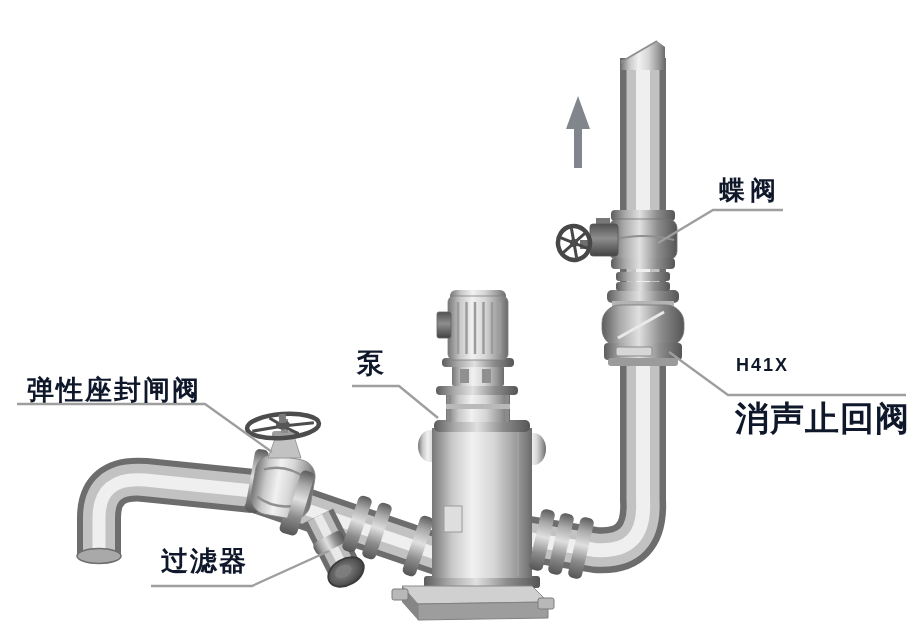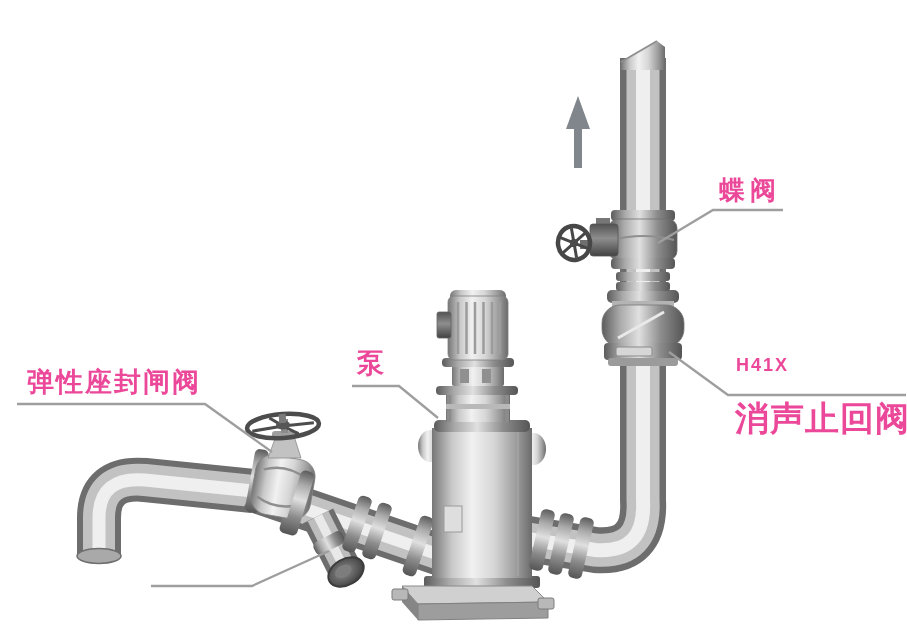--- a/index.html
+++ b/index.html
@@ -6,27 +6,27 @@
   .canvas{
     position:relative;
     width:907px;height:639px;
     background:#ffffff;
     overflow:hidden;
     font-family:"Liberation Sans",sans-serif;
   }
   .canvas svg{position:absolute;left:0;top:0;}
   .lbl{
     position:absolute;
-    color:#ec4899;
+    color:#0f172a;
     font-weight:600;
     white-space:nowrap;
     line-height:1.1;
     font-family:"Liberation Sans",sans-serif;
   }
-  .lbl-gate{left:27px;top:368px;font-size:27px;letter-spacing:2px;}
+  .lbl-gate{left:27px;top:376px;font-size:27px;letter-spacing:2px;}
   .lbl-strainer{left:161px;top:547px;font-size:27px;letter-spacing:2px;}
   .lbl-pump{left:357px;top:349px;font-size:27px;}
   .lbl-butterfly{left:719px;top:176px;font-size:26px;letter-spacing:5px;}
   .lbl-h41x{left:736px;top:356px;font-size:18px;letter-spacing:2px;}
   .lbl-checkname{left:735px;top:400px;font-size:34px;letter-spacing:1px;}
 </style>
 </head>
 <body>
 
 <div class="canvas">
@@ -218,17 +218,18 @@
   <g fill="none" stroke="#9e9e9e" stroke-width="2.3">
     <path d="M17,404 L205,404 L272,452"></path>
     <path d="M151,586 L252,586 L329,551"></path>
     <path d="M352,386 L399,386 L438,418"></path>
     <path d="M783,210 L713,210 L658,243"></path>
     <path d="M906,395 L728,395 L669,352"></path>
   </g>
 </svg>
 
   <div class="lbl lbl-gate">弹性座封闸阀</div>
+  <div class="lbl lbl-strainer">过滤器</div>
   <div class="lbl lbl-pump">泵</div>
   <div class="lbl lbl-butterfly">蝶阀</div>
   <div class="lbl lbl-h41x">H41X</div>
   <div class="lbl lbl-checkname">消声止回阀</div>
 </div>
 
 </body></html>

